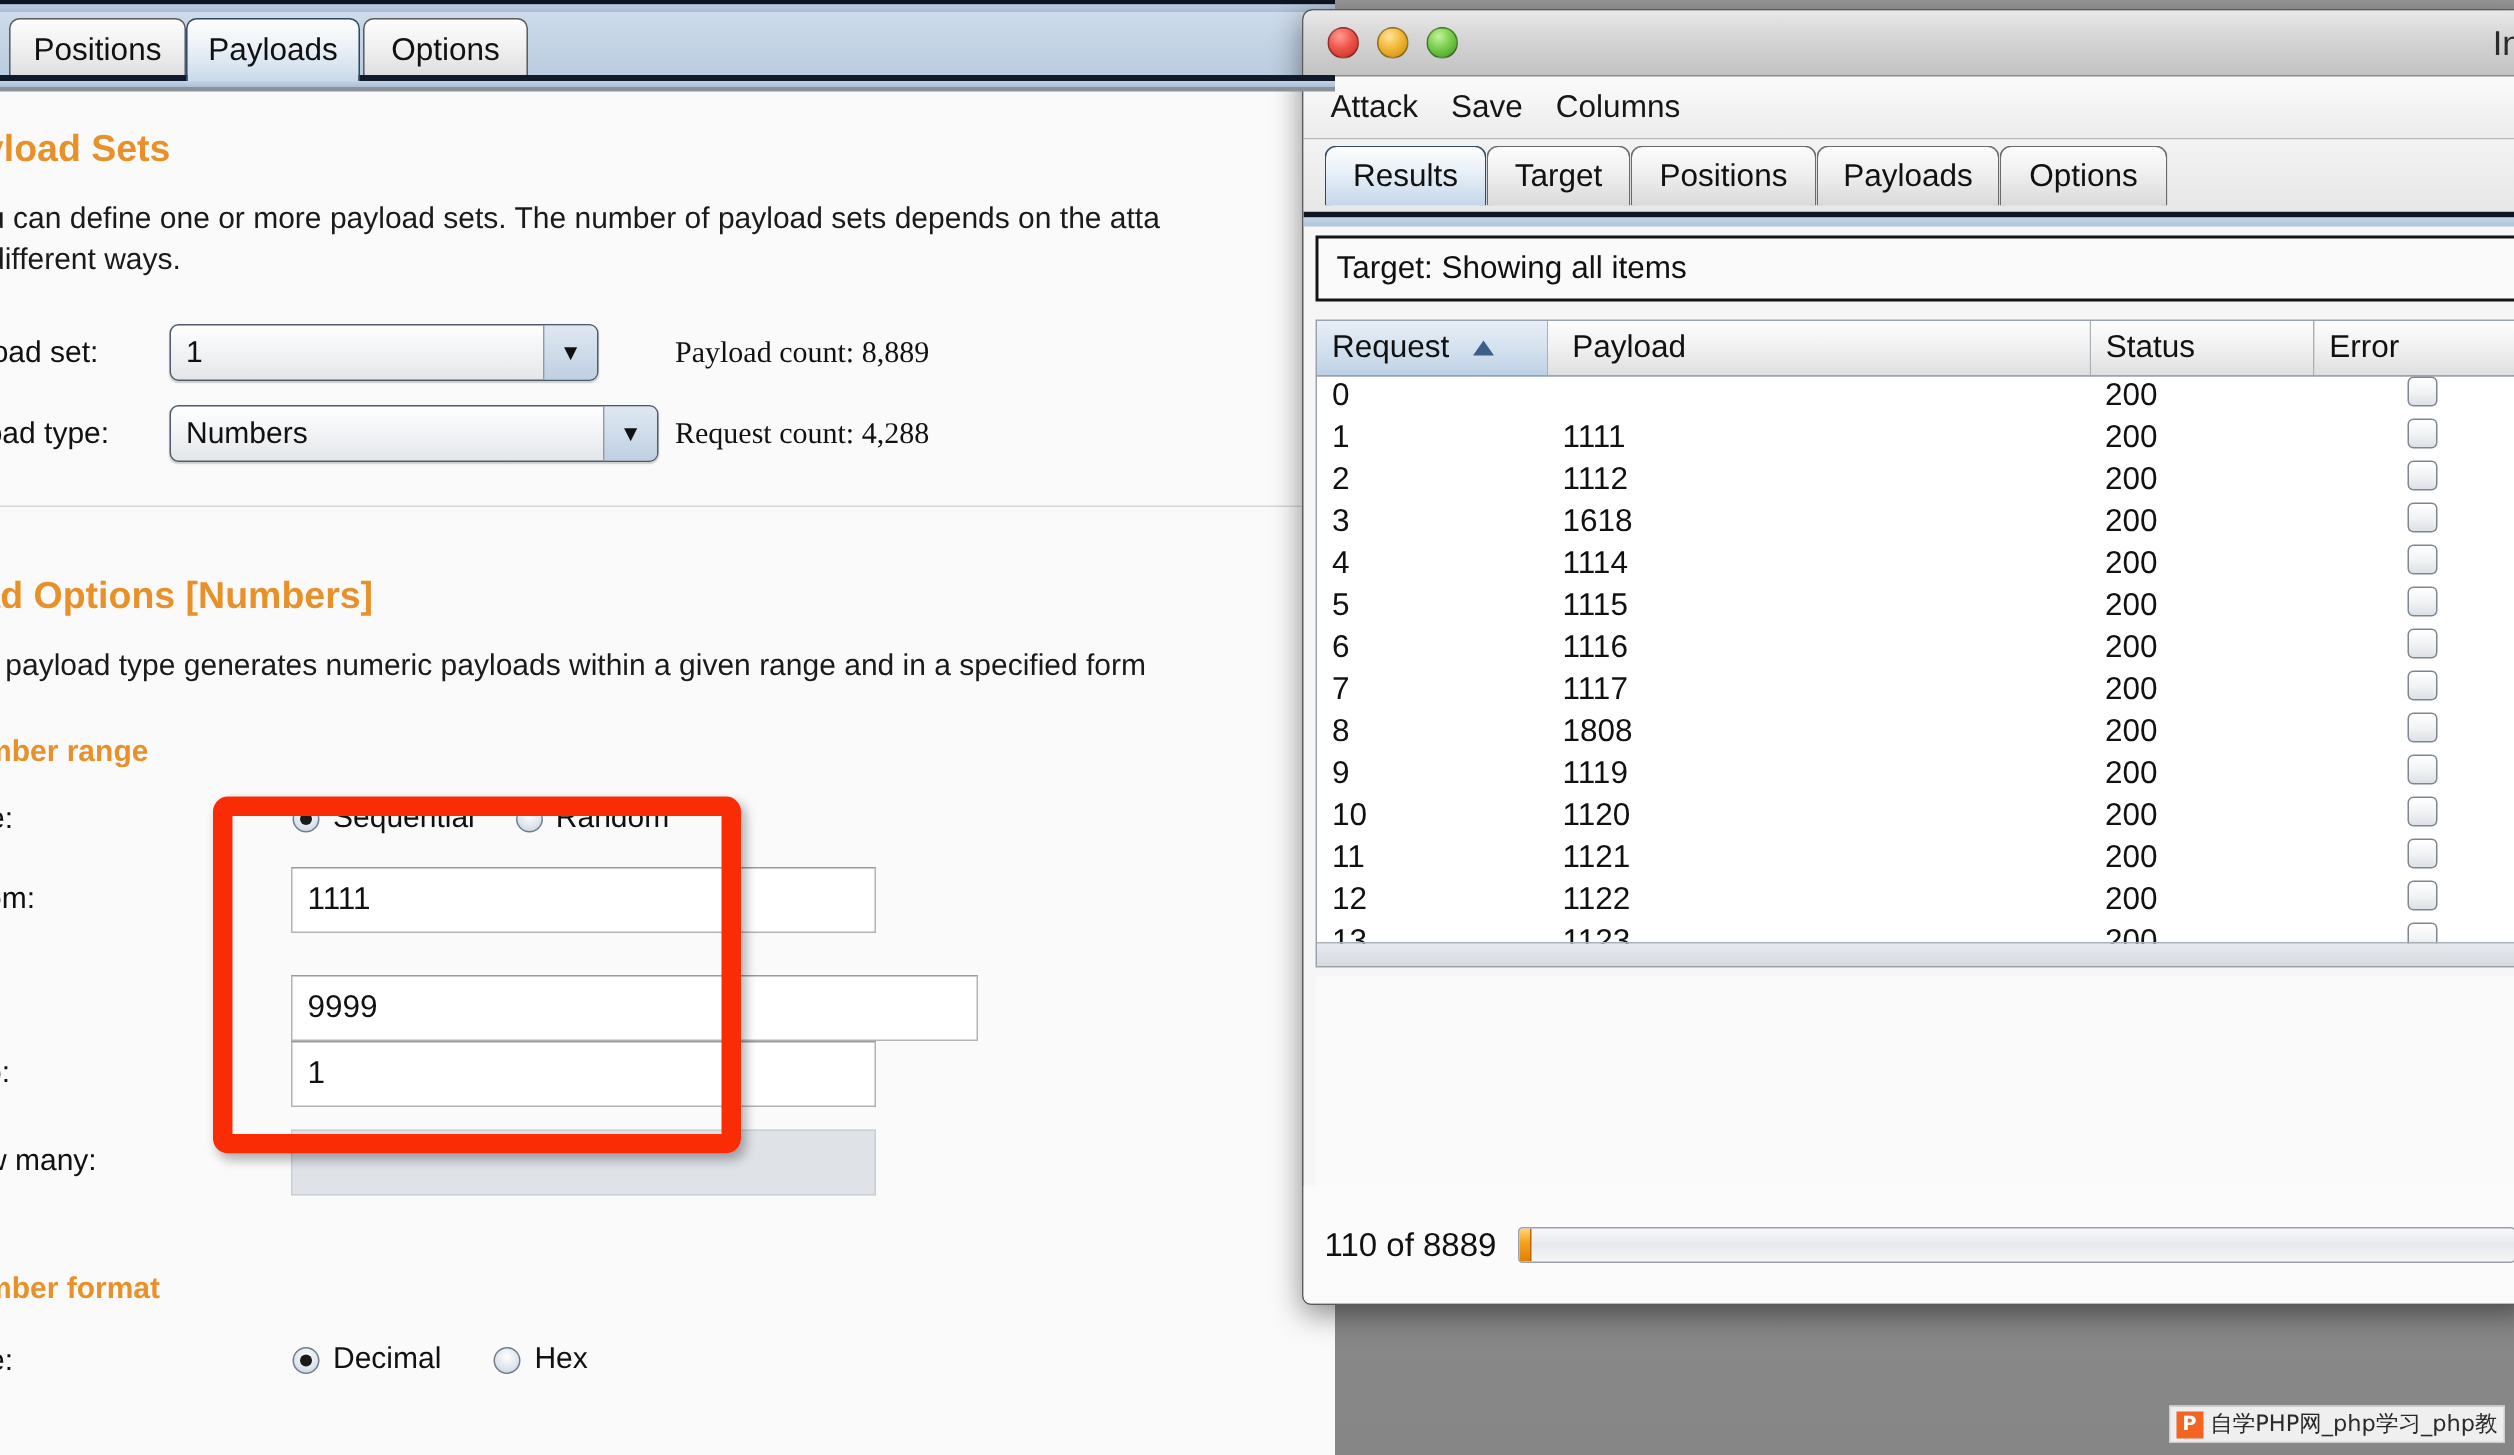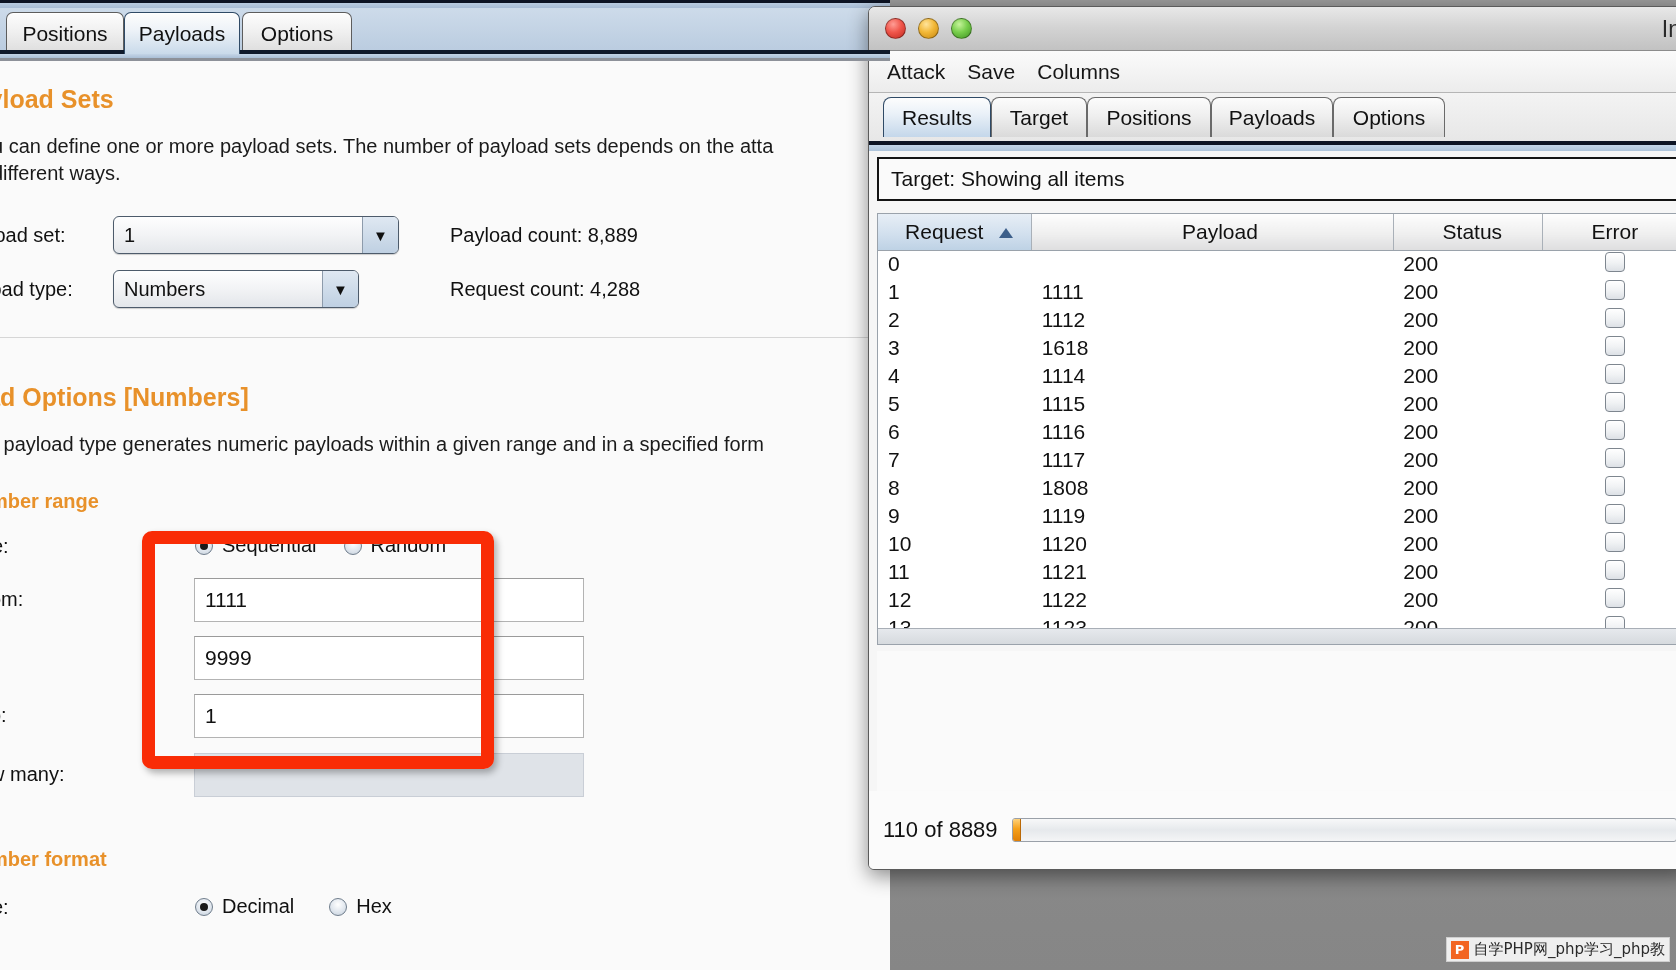--- a/index.html
+++ b/index.html
@@ -84,21 +84,21 @@
   .combo .cval {
     flex: 1; display: flex; align-items: center; padding-left: 10px;
     font-size: 20px; color: #111;
   }
   .combo .carrow {
     width: 36px; display: flex; align-items: center; justify-content: center;
     background: linear-gradient(180deg,#dfe8f2,#bfd0e2);
     border-left: 1px solid #8d9bab;
     font-size: 15px; color: #101010;
   }
-  .countlbl { position:absolute; font-size:20px; color:#111; white-space:nowrap; }
+  .countlbl { position:absolute; font-size:20px; color:#111; white-space:nowrap;font-family:Liberation Serif, serif; }
 
   .hr-sep { position:absolute; left:0; width:890px; height:1px; background:#d6d6d6; }
 
   .radio-row { position:absolute; display:flex; align-items:center; gap:9px; font-size:20px; color:#111; white-space:nowrap;}
   .radio {
     width: 18px; height: 18px; border-radius: 50%;
     border: 1px solid #6f7d8c;
     background: radial-gradient(circle at 50% 35%, #ffffff 0%, #dde4ec 60%, #c2ccd8 100%);
     display:inline-block; position:relative;
   }
@@ -197,21 +197,21 @@
     position: relative;
   }
   table.results { width: 100%; border-collapse: collapse; table-layout: fixed; }
   table.results th {
     height: 36px;
     background: linear-gradient(180deg,#fdfdfd 0%,#efefef 55%,#dededf 100%);
     border-right: 1px solid #a9b0b8;
     border-bottom: 1px solid #9aa2ab;
     font-weight: normal;
     font-size: 21px; color: #111;
-    text-align: center; padding-left: 10px;
+    text-align: left; padding-left: 10px;
     position: relative;
   }
   table.results th.sorted {
     background: linear-gradient(180deg,#e7eef6 0%,#d2e0ee 55%,#bed2e5 100%);
   }
   .sort-arrow {
     display:inline-block; width:0; height:0; margin-left: 10px;
     border-left: 7px solid transparent; border-right: 7px solid transparent;
     border-bottom: 10px solid #3c5f8a; vertical-align: middle;
   }
@@ -308,21 +308,21 @@
       <div class="sec-desc" style="left:-8px; top:99px;">different ways.</div>
 
       <div class="fld-label" style="left:-10px; top:163px;">load set:</div>
       <div class="combo" style="left:113px; top:155px; width:286px;">
         <div class="cval">1</div>
         <div class="carrow">▼</div>
       </div>
       <div class="countlbl" style="left:450px; top:163px;">Payload count:  8,889</div>
 
       <div class="fld-label" style="left:-14px; top:217px;">load type:</div>
-      <div class="combo" style="left:113px; top:209px; width:246px;">
+      <div class="combo" style="left:113px; top:209px; width:326px;">
         <div class="cval">Numbers</div>
         <div class="carrow">▼</div>
       </div>
       <div class="countlbl" style="left:450px; top:217px;">Request count: 4,288</div>
 
       <div class="hr-sep" style="top:276px;"></div>
 
       <div class="sec-title" style="left:-36px; top:322px;">load Options [Numbers]</div>
       <div class="sec-desc" style="left:-12px; top:370px;">s payload type generates numeric payloads within a given range and in a specified form</div>
 
@@ -334,21 +334,21 @@
         <span>Sequential</span>
         <span class="radio" style="margin-left:18px;"></span>
         <span>Random</span>
       </div>
 
       <div class="fld-label" style="left:-10px; top:527px;">om:</div>
       <div class="txtfield" style="left:194px; top:517px; width:390px;">
         <span>1111</span>
       </div>
 
-      <div class="txtfield" style="left:194px; top:575px; width:390px;">
+      <div class="txtfield" style="left:194px; top:589px; width:458px;">
         <span>9999</span>
       </div>
 
       <div class="fld-label" style="left:-10px; top:643px;">p:</div>
       <div class="txtfield" style="left:194px; top:633px; width:390px;">
         <span>1</span>
       </div>
 
       <div class="fld-label" style="left:-10px; top:702px;">w many:</div>
       <div class="txtfield disabled" style="left:194px; top:692px; width:390px;">

